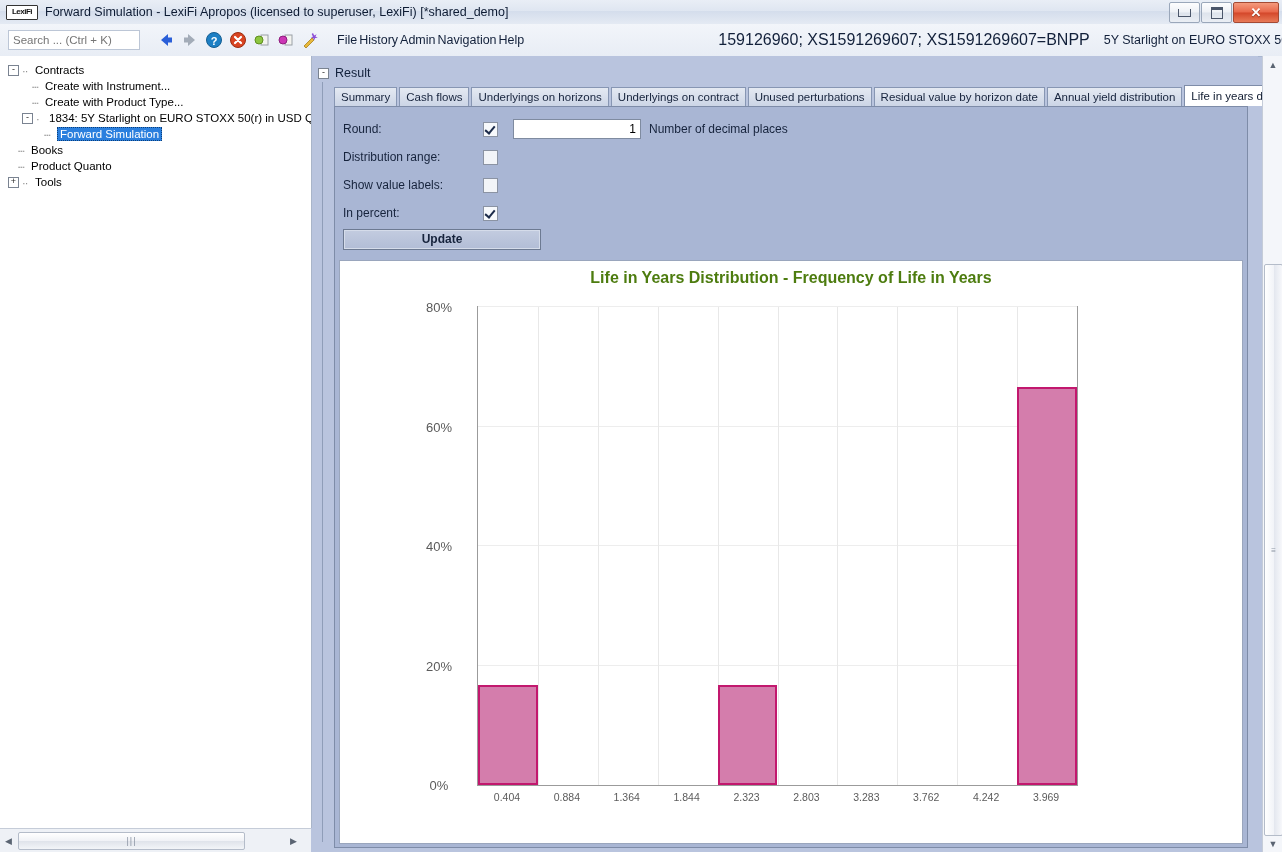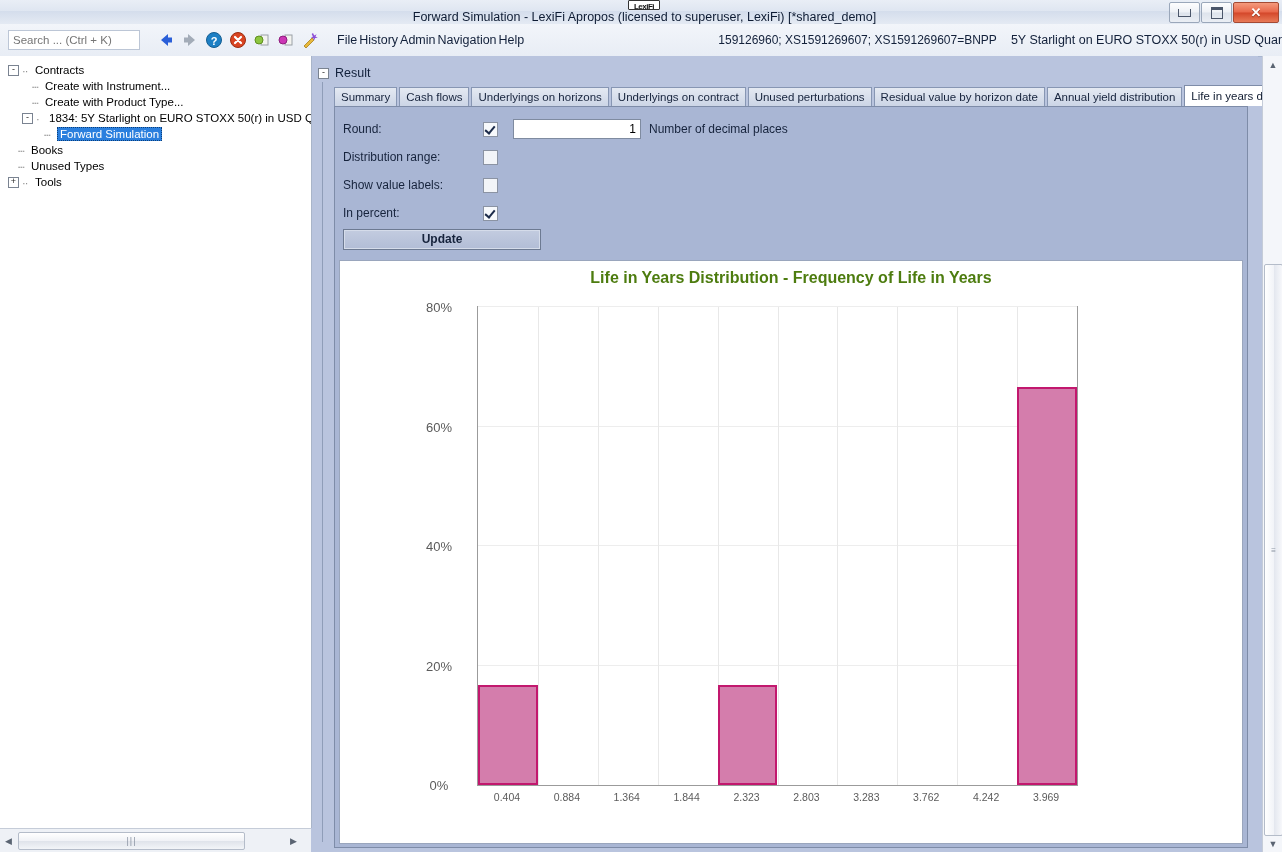--- a/index.html
+++ b/index.html
@@ -7,21 +7,21 @@
     width:1282px;height:852px;overflow:hidden;
     font-family:"Liberation Sans",sans-serif;
     font-size:12px;color:#000;
     background:#b9c4de;
   }
   
   #titlebar{
     position:absolute;left:0;top:0;width:1282px;height:24px;
     background:linear-gradient(to bottom,#e9eef6 0%,#dfe6f1 45%,#d4ddec 46%,#e4eaf3 100%);
     border-bottom:1px solid #9fb0cd;
-    display:flex;align-items:center;flex-direction:column;
+    display:flex;align-items:center;
   }
   #app-logo{
     margin-left:6px;width:30px;height:13px;
     border:1px solid #333;border-radius:1px;background:#fff;
     font-size:8px;line-height:11px;text-align:center;font-weight:bold;
     color:#111;letter-spacing:-0.5px;overflow:hidden;
   }
   #title-text{margin-left:7px;font-size:12.5px;color:#0d1b33;white-space:nowrap;}
   #wincontrols{position:absolute;right:3px;top:2px;display:flex;gap:0px;}
   .wbtn{
@@ -52,21 +52,21 @@
   #search-input{
     margin-left:8px;width:122px;height:18px;
     border:1px solid #bcc6d6;background:#fff;color:#8a8f99;
     font-size:11.5px;padding:0 4px;line-height:18px;
     font-family:"Liberation Sans",sans-serif;
   }
   .tb-sep{width:1px;height:17px;background:#b9c3d3;margin:0 7px;}
   .tbicon{width:20px;height:20px;margin:0 2px;position:relative;cursor:default;}
   .tbicon svg{display:block;}
   .menuitem{font-size:12.5px;color:#12203a;margin:0 1px;white-space:nowrap;}
-  #ident{font-size:12px;color:#12203a;white-space:nowrap;margin-left:6px;}
+  #ident{font-size:16px;color:#12203a;white-space:nowrap;margin-left:6px;}
   #prodname{font-size:12.5px;color:#12203a;white-space:nowrap;margin-left:14px;}
 
   
   #leftpanel{
     position:absolute;left:0;top:56px;width:311px;height:772px;
     background:#fff;border-right:1px solid #a9b5c9;overflow:hidden;
   }
   .tree{padding:6px 0 0 8px;font-size:11.5px;color:#000;}
   .trow{height:16px;line-height:16px;white-space:nowrap;position:relative;}
   .expander{
@@ -272,21 +272,21 @@
 
     <div class="trow" style="padding-left:36px;">
       <span class="dash">┄</span><span class="sel">Forward Simulation</span>
     </div>
 
     <div class="trow" style="padding-left:10px;">
       <span class="dash">┄</span><span>Books</span>
     </div>
 
     <div class="trow" style="padding-left:10px;">
-      <span class="dash">┄</span><span>Unused Types</span>
+      <span class="dash">┄</span><span>Product Quanto</span>
     </div>
 
     <div class="trow">
       <span class="expander">+</span><span class="dash">··</span><span>Tools</span>
     </div>
 
   </div>
 </div>
 
 <div id="hscroll">

